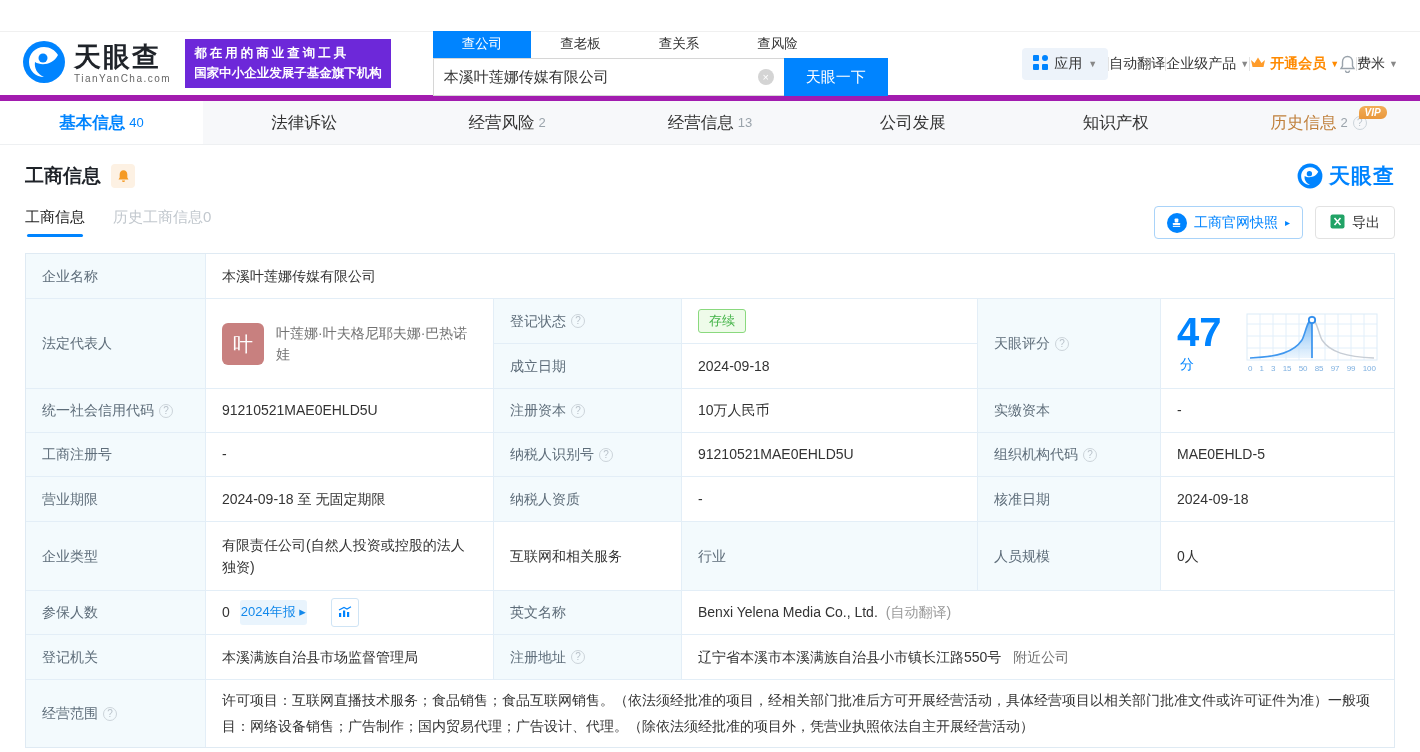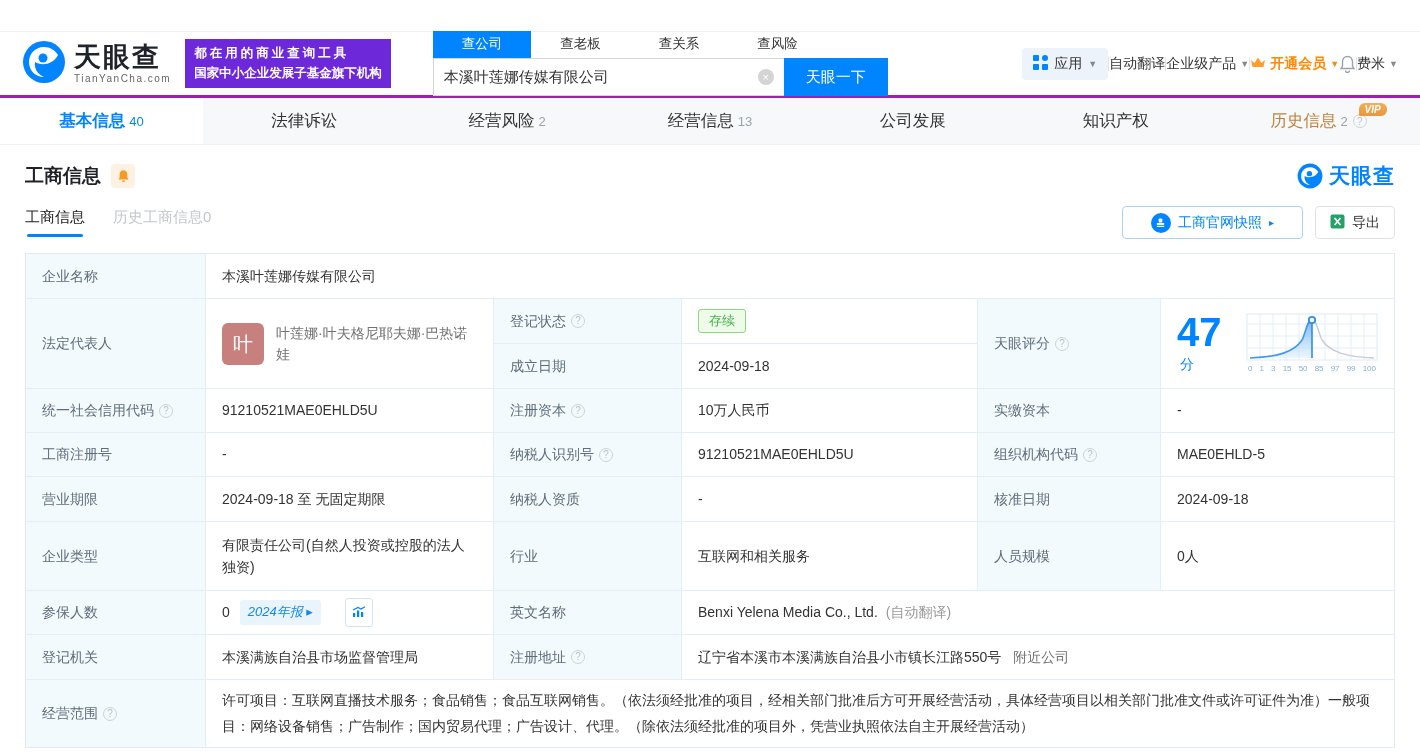--- a/index.html
+++ b/index.html
@@ -28,21 +28,21 @@
   .search-btn { width:104px; background:#0084ff; color:#fff; font-size:15px; border:none; cursor:pointer; font-family:inherit; }
   .right-menu { margin-left:auto; display:flex; align-items:center; font-size:14px; color:#333; }
   .apps-chip { display:flex; align-items:center; gap:6px; background:#edf3fa; border-radius:4px; padding:7px 11px; cursor:pointer; }
   .caret { font-size:9px; color:#888; }
   .sep { width:1px; height:14px; background:#e3e3e3; }
   .menu-item { display:flex; align-items:center; gap:4px; cursor:pointer; }
   .vip-orange { color:#ff8a00; font-weight:bold; }
   .vip-orange .caret { color:#ff8a00; }
 
   
-  .nav-tabs { height:50px; background:#f7f8fa; border-top:3px solid #a21caf; border-bottom:1px solid #eef0f2; display:flex; }
+  .nav-tabs { height:50px; background:#f7f8fa; border-top:6px solid #a21caf; border-bottom:1px solid #eef0f2; display:flex; }
   .nav-tab { flex:1; display:flex; align-items:center; justify-content:center; font-size:16.5px; color:#333; cursor:pointer; position:relative; }
   .nav-tab .cnt { font-size:13px; color:#9aa3ab; margin-left:4px; }
   .nav-tab.active { background:#fff; color:#0084ff; font-weight:bold; }
   .nav-tab.active .cnt { color:#0084ff; font-weight:normal; }
   .nav-tab.hist { color:#c0803c; }
   .vip-badge { position:absolute; top:5px; margin-left:108px; background:linear-gradient(180deg,#f2ae59,#e9973b); color:#fff; font-size:10px; font-weight:bold; font-style:italic; padding:1px 6px; border-radius:6px 6px 6px 1px; }
   .help-dot { display:inline-flex; width:14px; height:14px; border:1px solid #ccd4da; border-radius:50%; color:#b9c2ca; font-size:10px; align-items:center; justify-content:center; margin-left:5px; flex:none; }
 
   
   .content { padding:0 25px; }
@@ -50,21 +50,21 @@
   .section-title { font-size:19px; font-weight:bold; color:#1f2329; }
   .bell-chip { width:24px; height:24px; margin-left:10px; background:#fdf1e3; border-radius:4px; display:flex; align-items:center; justify-content:center; cursor:pointer; }
   .brand-right { margin-left:auto; display:flex; align-items:center; gap:6px; }
   .brand-right .t { font-size:21px; font-weight:bold; color:#0084ff; letter-spacing:1px; }
 
   .subtab-row { display:flex; align-items:center; padding:6px 0 14px; }
   .subtab { font-size:15px; color:#222; margin-right:28px; position:relative; cursor:pointer; padding-bottom:10px; }
   .subtab.active::after { content:""; position:absolute; left:2px; right:2px; bottom:0; height:3px; background:#0084ff; border-radius:2px; }
   .subtab.dim { color:#c2c8ce; }
   .rt-buttons { margin-left:auto; display:flex; gap:12px; }
-  .btn-snapshot { display:flex; align-items:center; gap:7px; height:33px; padding:0 28px; border:1px solid #a9d3f9; border-radius:4px; color:#0084ff; font-size:14px; background:#fff; cursor:pointer; }
+  .btn-snapshot { display:flex; align-items:center; gap:7px; height:33px; padding:0 12px; border:1px solid #a9d3f9; border-radius:4px; color:#0084ff; font-size:14px; background:#fff; cursor:pointer; }
   .stamp-circ { width:20px; height:20px; border-radius:50%; background:#0084ff; display:flex; align-items:center; justify-content:center; }
   .btn-export { display:flex; align-items:center; gap:7px; height:33px; padding:0 14px; border:1px solid #e2e2e2; border-radius:4px; color:#333; font-size:14px; background:#fff; cursor:pointer; }
 
   
   .info-grid {
     display:grid;
     grid-template-columns:180px 288px 188px 296px 183px 1fr;
     grid-template-rows:45px 45px 45px 44px 44px 45px 69px 44px 45px 67px;
     border:1px solid #dfeaf3; font-size:14px;
   }
@@ -76,21 +76,21 @@
   .link { color:#737373; cursor:pointer; text-decoration:none; }
   .rep-cell { gap:12px; }
   .avatar { width:42px; height:42px; flex:none; background:#c8807f; border-radius:6px; color:#fff; font-size:20px; display:flex; align-items:center; justify-content:center; }
   .rep-name { line-height:1.5; }
   .badge-active { display:inline-block; padding:1px 10px; border:1px solid #8ad97e; background:#eefbe9; color:#45b449; border-radius:3px; font-size:13px; }
   .score-cell { gap:14px; }
   .score-num { font-size:40px; font-weight:bold; color:#0084ff; line-height:1; }
   .score-unit { font-size:14px; color:#0084ff; margin-left:3px; }
   .score-chart { display:flex; flex-direction:column; width:132px; }
   .ticks { display:flex; justify-content:space-between; font-size:8px; color:#7fb0e0; padding:1px 2px 0; }
-  .pill { background:#e9f4fd; color:#1288eb; font-size:13px; padding:2px 8px; border-radius:3px; margin:0 24px 0 10px; cursor:pointer; white-space:nowrap;font-style:italic; }
+  .pill { background:#e9f4fd; color:#1288eb; font-size:13px; padding:2px 1px; border-radius:3px; margin:0 24px 0 10px; cursor:pointer; white-space:nowrap; }
   .mini-btn { border:1px solid #cfe4f5; border-radius:3px; padding:3px 6px 1px; cursor:pointer; background:#fff; }
   .note { color:#999; margin-left:8px; }
   .scope-cell { padding:11px 16px; line-height:1.85; }
 </style>
 </head>
 <body>
 
 <div class="top-strip"></div>
 
 <header class="header">
@@ -335,22 +335,22 @@
 
     <div class="c lab">营业期限</div>
     <div class="c">2024-09-18 至 无固定期限</div>
     <div class="c lab">纳税人资质</div>
     <div class="c">-</div>
     <div class="c lab">核准日期</div>
     <div class="c nr">2024-09-18</div>
 
     <div class="c lab">企业类型</div>
     <div class="c">有限责任公司(自然人投资或控股的法人独资)</div>
+    <div class="c">互联网和相关服务</div>
     <div class="c lab">行业</div>
-    <div class="c">互联网和相关服务</div>
     <div class="c lab">人员规模</div>
     <div class="c nr">0人</div>
 
     <div class="c lab">参保人数</div>
     <div class="c">
       <span>0</span>
       <span class="pill"><span>2024年报</span> ▸</span>
       <span class="mini-btn">
         <svg width="14" height="12" viewBox="0 0 14 12">
             <rect x="1" y="7" width="2.2" height="4" fill="#0084ff"></rect>

